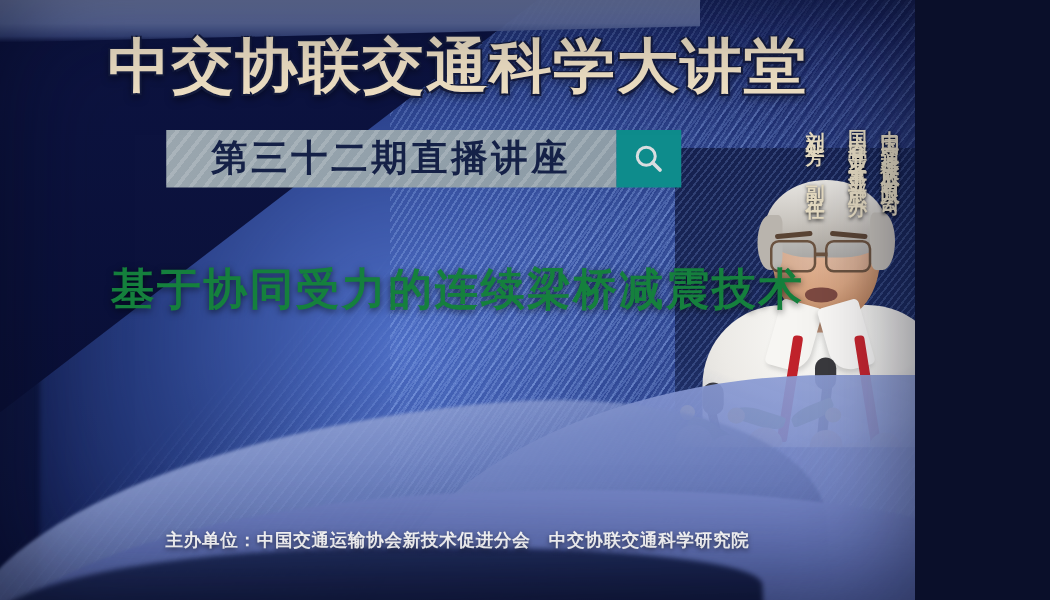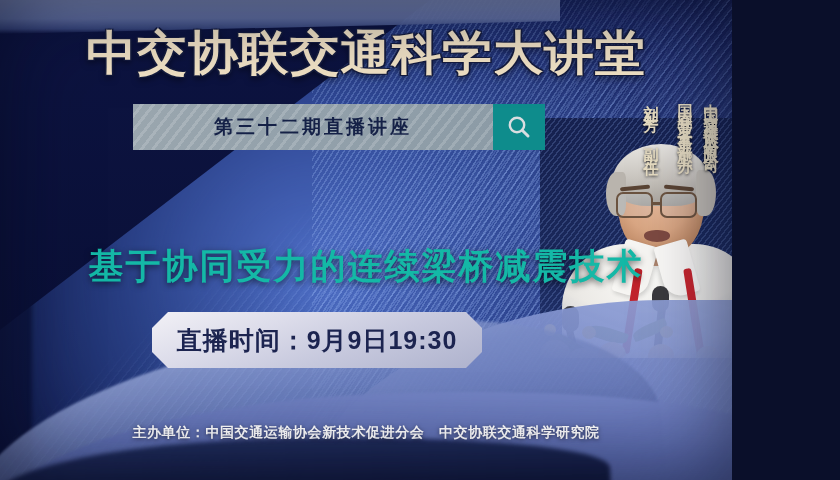--- a/index.html
+++ b/index.html
@@ -165,33 +165,32 @@
   .sub-banner-bg{
     position:relative;flex:1;
     background:linear-gradient(100deg,#9aa6ae 0%,#93a1ab 45%,#8c9ba6 100%);
     display:flex;align-items:center;justify-content:center;overflow:hidden;
   }
   .sub-banner-bg:after{
     content:"";position:absolute;inset:0;
     background-image:repeating-linear-gradient(-52deg, rgba(255,255,255,0) 0 6px, rgba(255,255,255,.16) 6px 9px);
   }
   .sub-text{
-    position:relative;z-index:2;color:#152147;font-size:19px;font-weight:bold;letter-spacing:3px;
+    position:relative;z-index:2;color:#152147;font-size:29px;font-weight:bold;letter-spacing:3px;
     white-space:nowrap;
   }
   .sub-search{
     width:52px;background:#0e8c8c;display:flex;align-items:center;justify-content:center;
   }
 
   .topic{
     position:absolute;left:0;right:0;top:208px;text-align:center;
-    color:#14b8a6;font-size:35px;font-weight:bold;letter-spacing:2px;
+    color:#15803d;font-size:35px;font-weight:bold;letter-spacing:2px;
     white-space:nowrap;
     text-shadow:0 2px 6px rgba(0,0,0,.6);
-    margin-top:35px;
   }
 
   .time-pill{
     position:absolute;left:152px;top:312px;width:330px;height:56px;
     background:linear-gradient(160deg,#f2f1f6 0%,#dcdcea 32%,#c6c8dd 62%,#aeb2cd 100%);
     clip-path:polygon(16px 0, calc(100% - 16px) 0, 100% 16px, 100% calc(100% - 16px),
                       calc(100% - 16px) 100%, 16px 100%, 0 calc(100% - 16px), 0 16px);
     display:flex;align-items:center;justify-content:center;
     box-shadow:0 0 18px rgba(170,185,235,.35);
   }
@@ -292,23 +291,20 @@
     <div class="sub-search">
       <svg width="26" height="26" viewBox="0 0 26 26">
         <circle cx="11" cy="11" r="7.2" fill="none" stroke="#d9dde0" stroke-width="2.4"></circle>
         <line x1="16.2" y1="16.2" x2="22" y2="22" stroke="#d9dde0" stroke-width="3" stroke-linecap="round"></line>
       </svg>
     </div>
   </div>
 
   <div class="topic">基于协同受力的连续梁桥减震技术</div>
 
-  <div class="time-pill">
-    <span class="time-text">直播时间：9月9日19:30</span>
-  </div>
 
   <div class="vcols">
     <div class="vcol person">刘延芳　副主任</div>
     <div class="vcol dept">国内直营业务事业部总工办</div>
     <div class="vcol company">中国交通建设股份有限公司</div>
   </div>
 
   <div class="footer">主办单位：中国交通运输协会新技术促进分会　中交协联交通科学研究院</div>
 
   <div class="vignette"></div>

